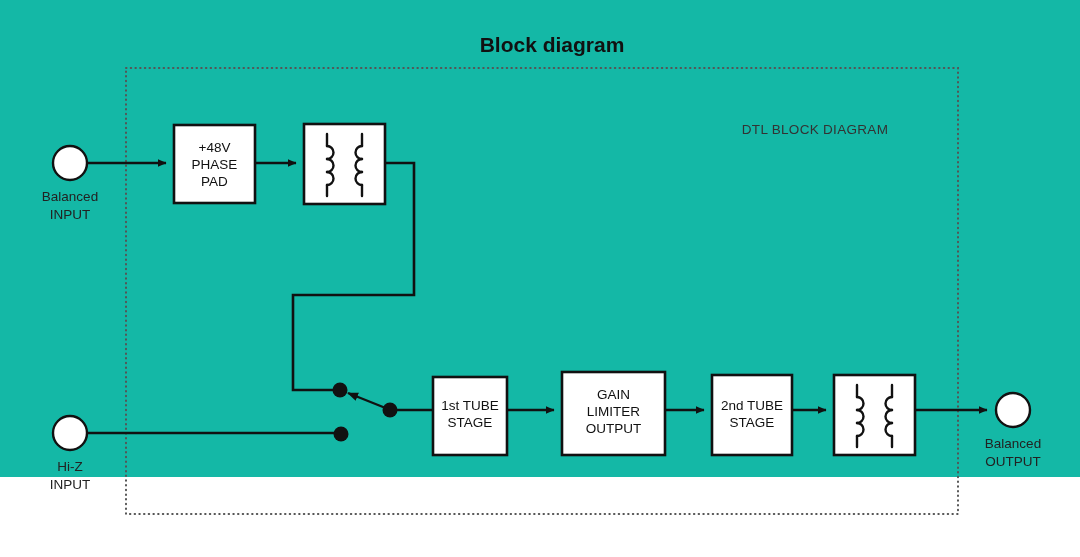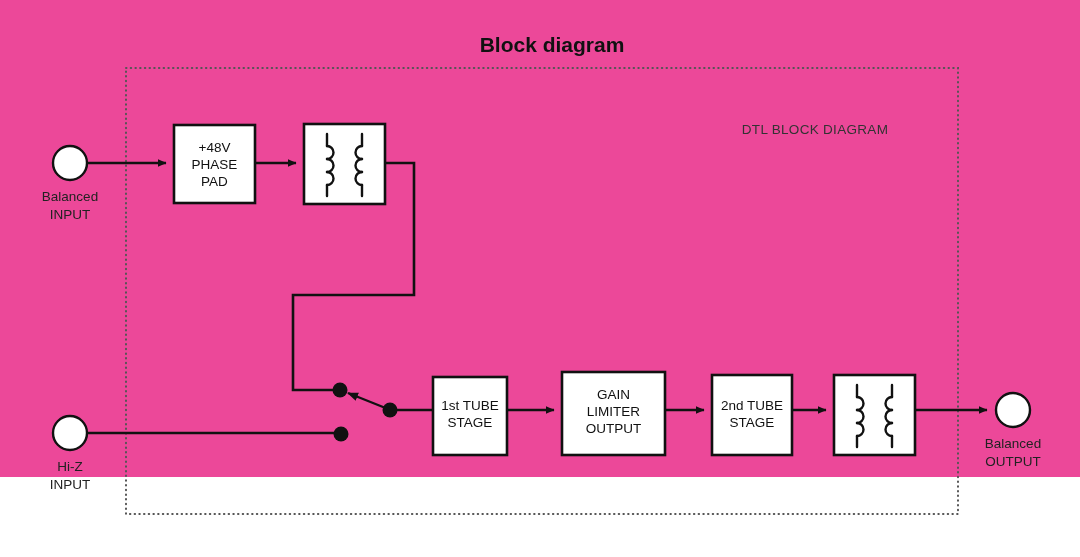--- a/index.html
+++ b/index.html
@@ -10,21 +10,21 @@
   body {
     width: 1080px;
     height: 557px;
     font-family: "Liberation Sans", sans-serif;
     overflow: hidden;
   }
   #root {
     position: relative;
     width: 1080px;
     height: 477px;
-    background: #ec4899;
+    background: #14b8a6;
   }
   svg.diagram {
     position: absolute;
     left: 0;
     top: 0;
     width: 1080px;
     height: 557px;
     display: block;
   }
   .box-rect {

